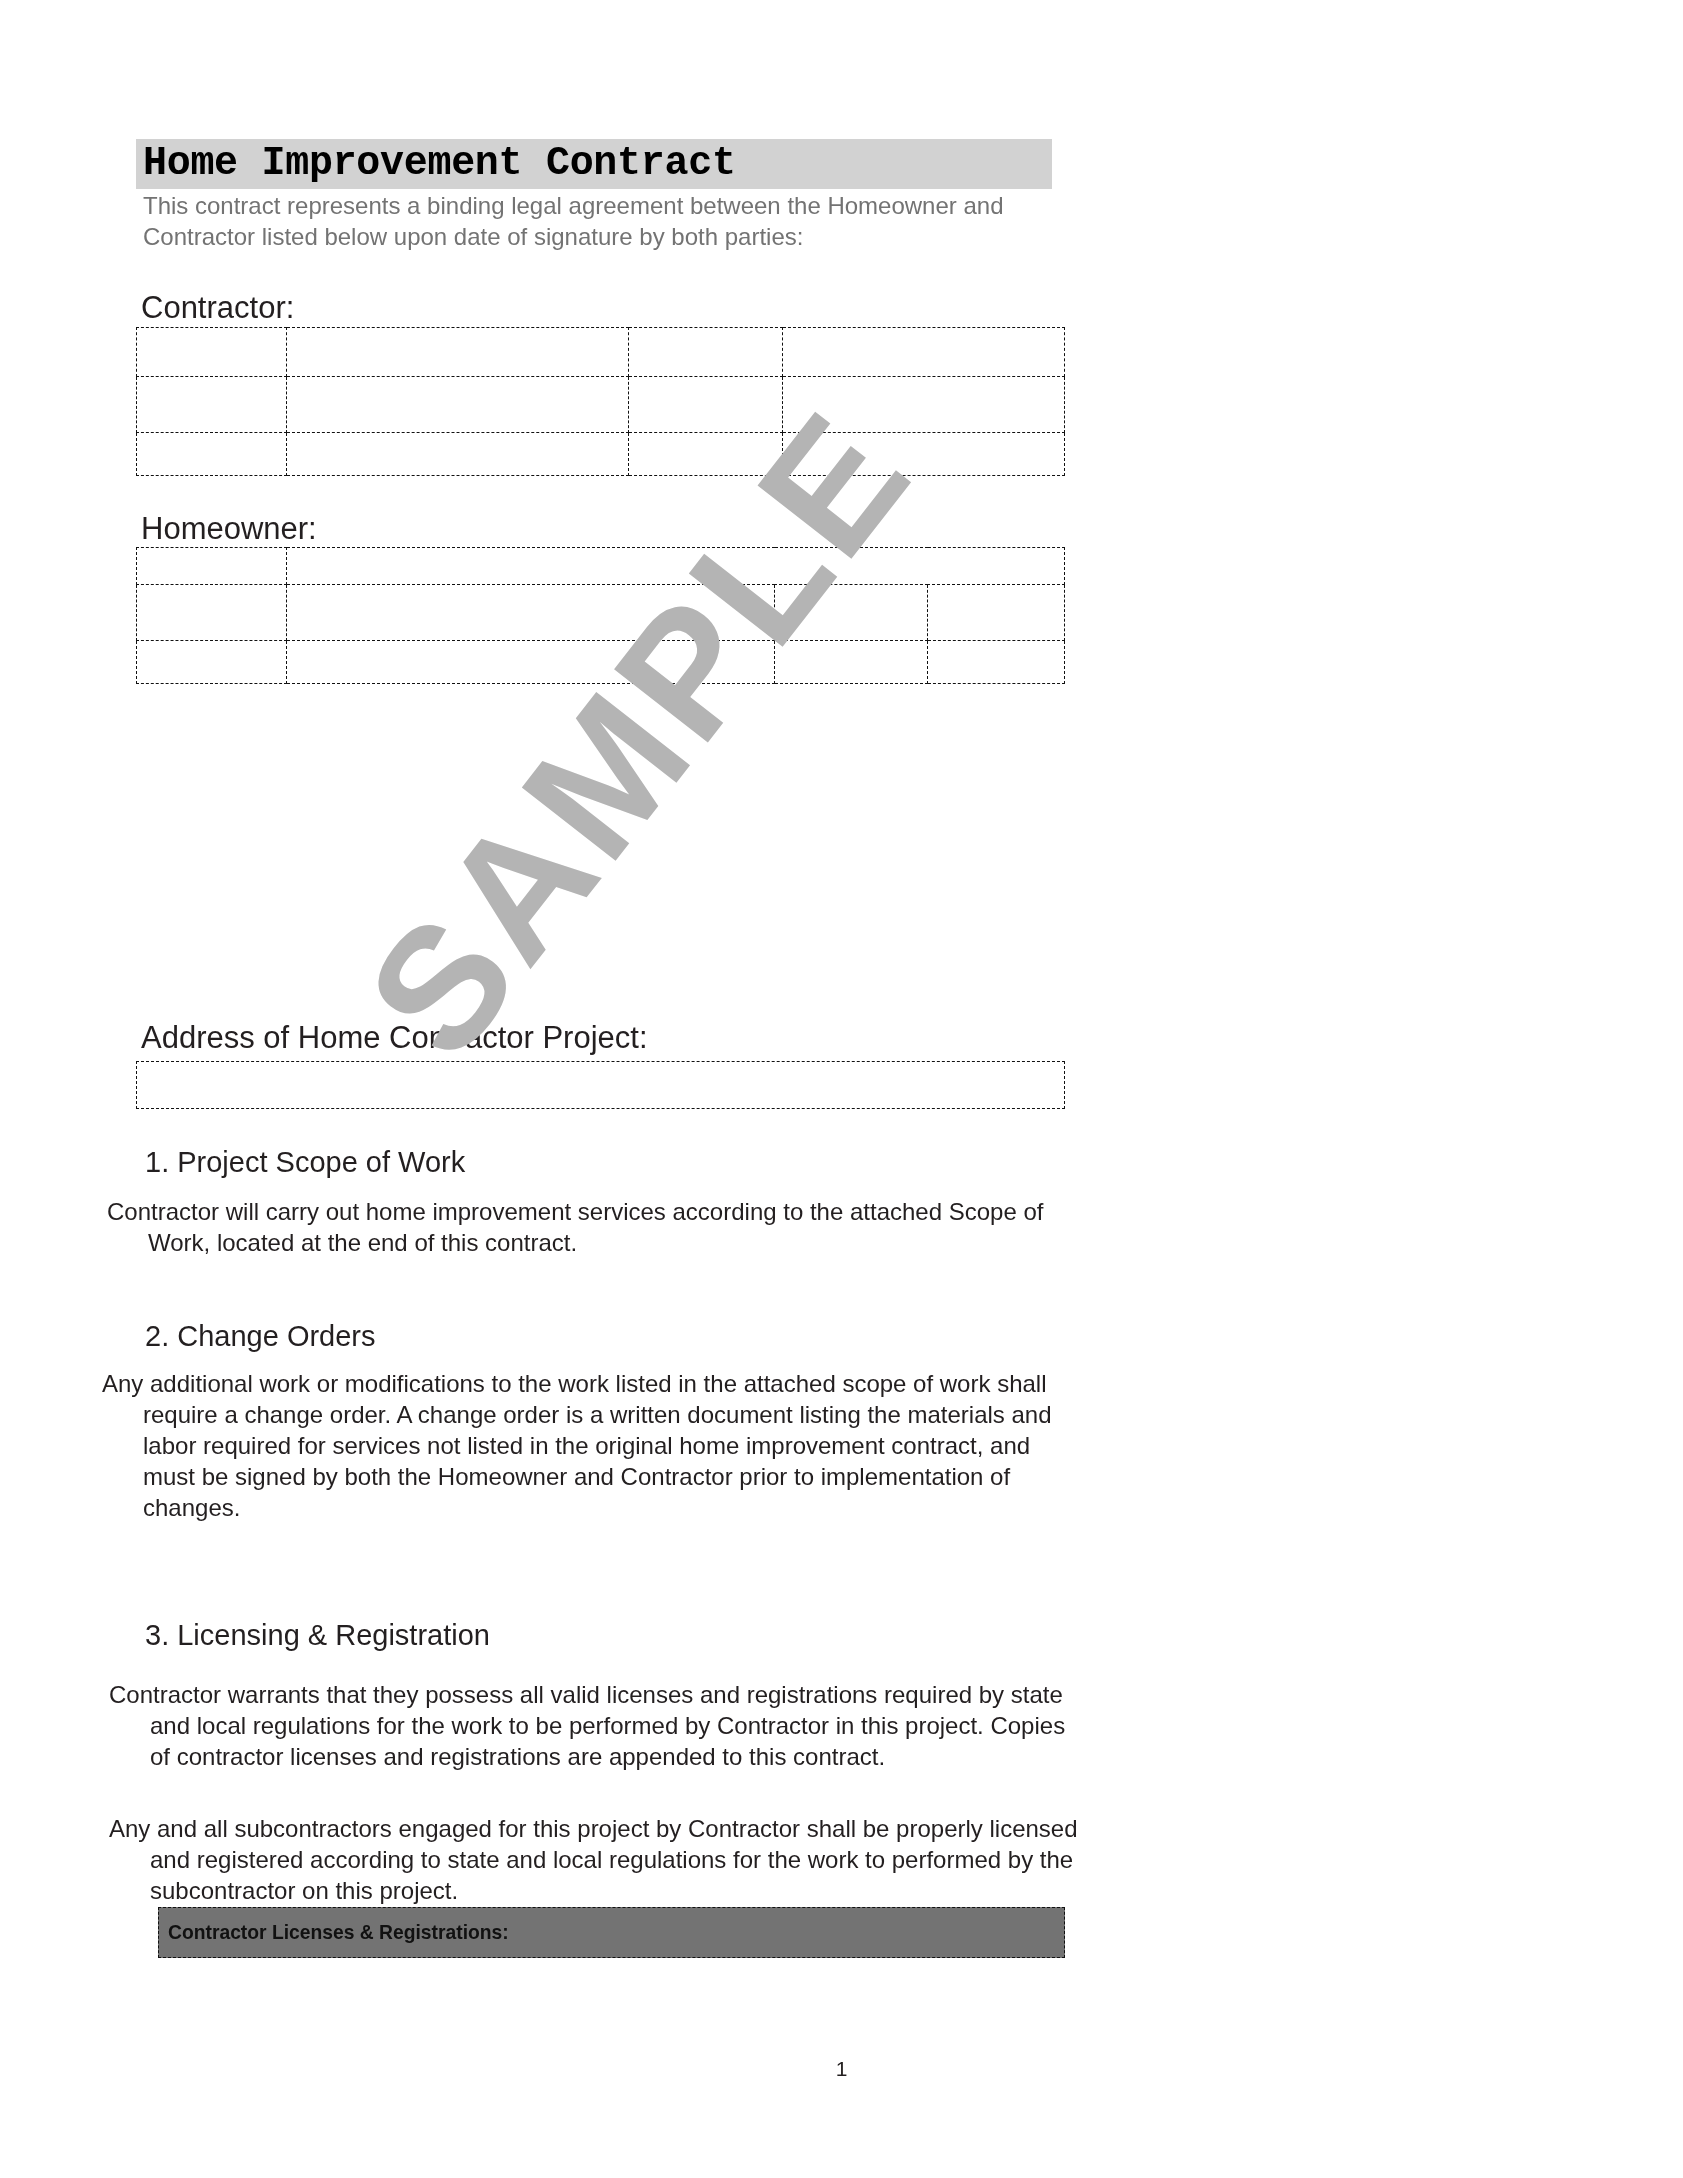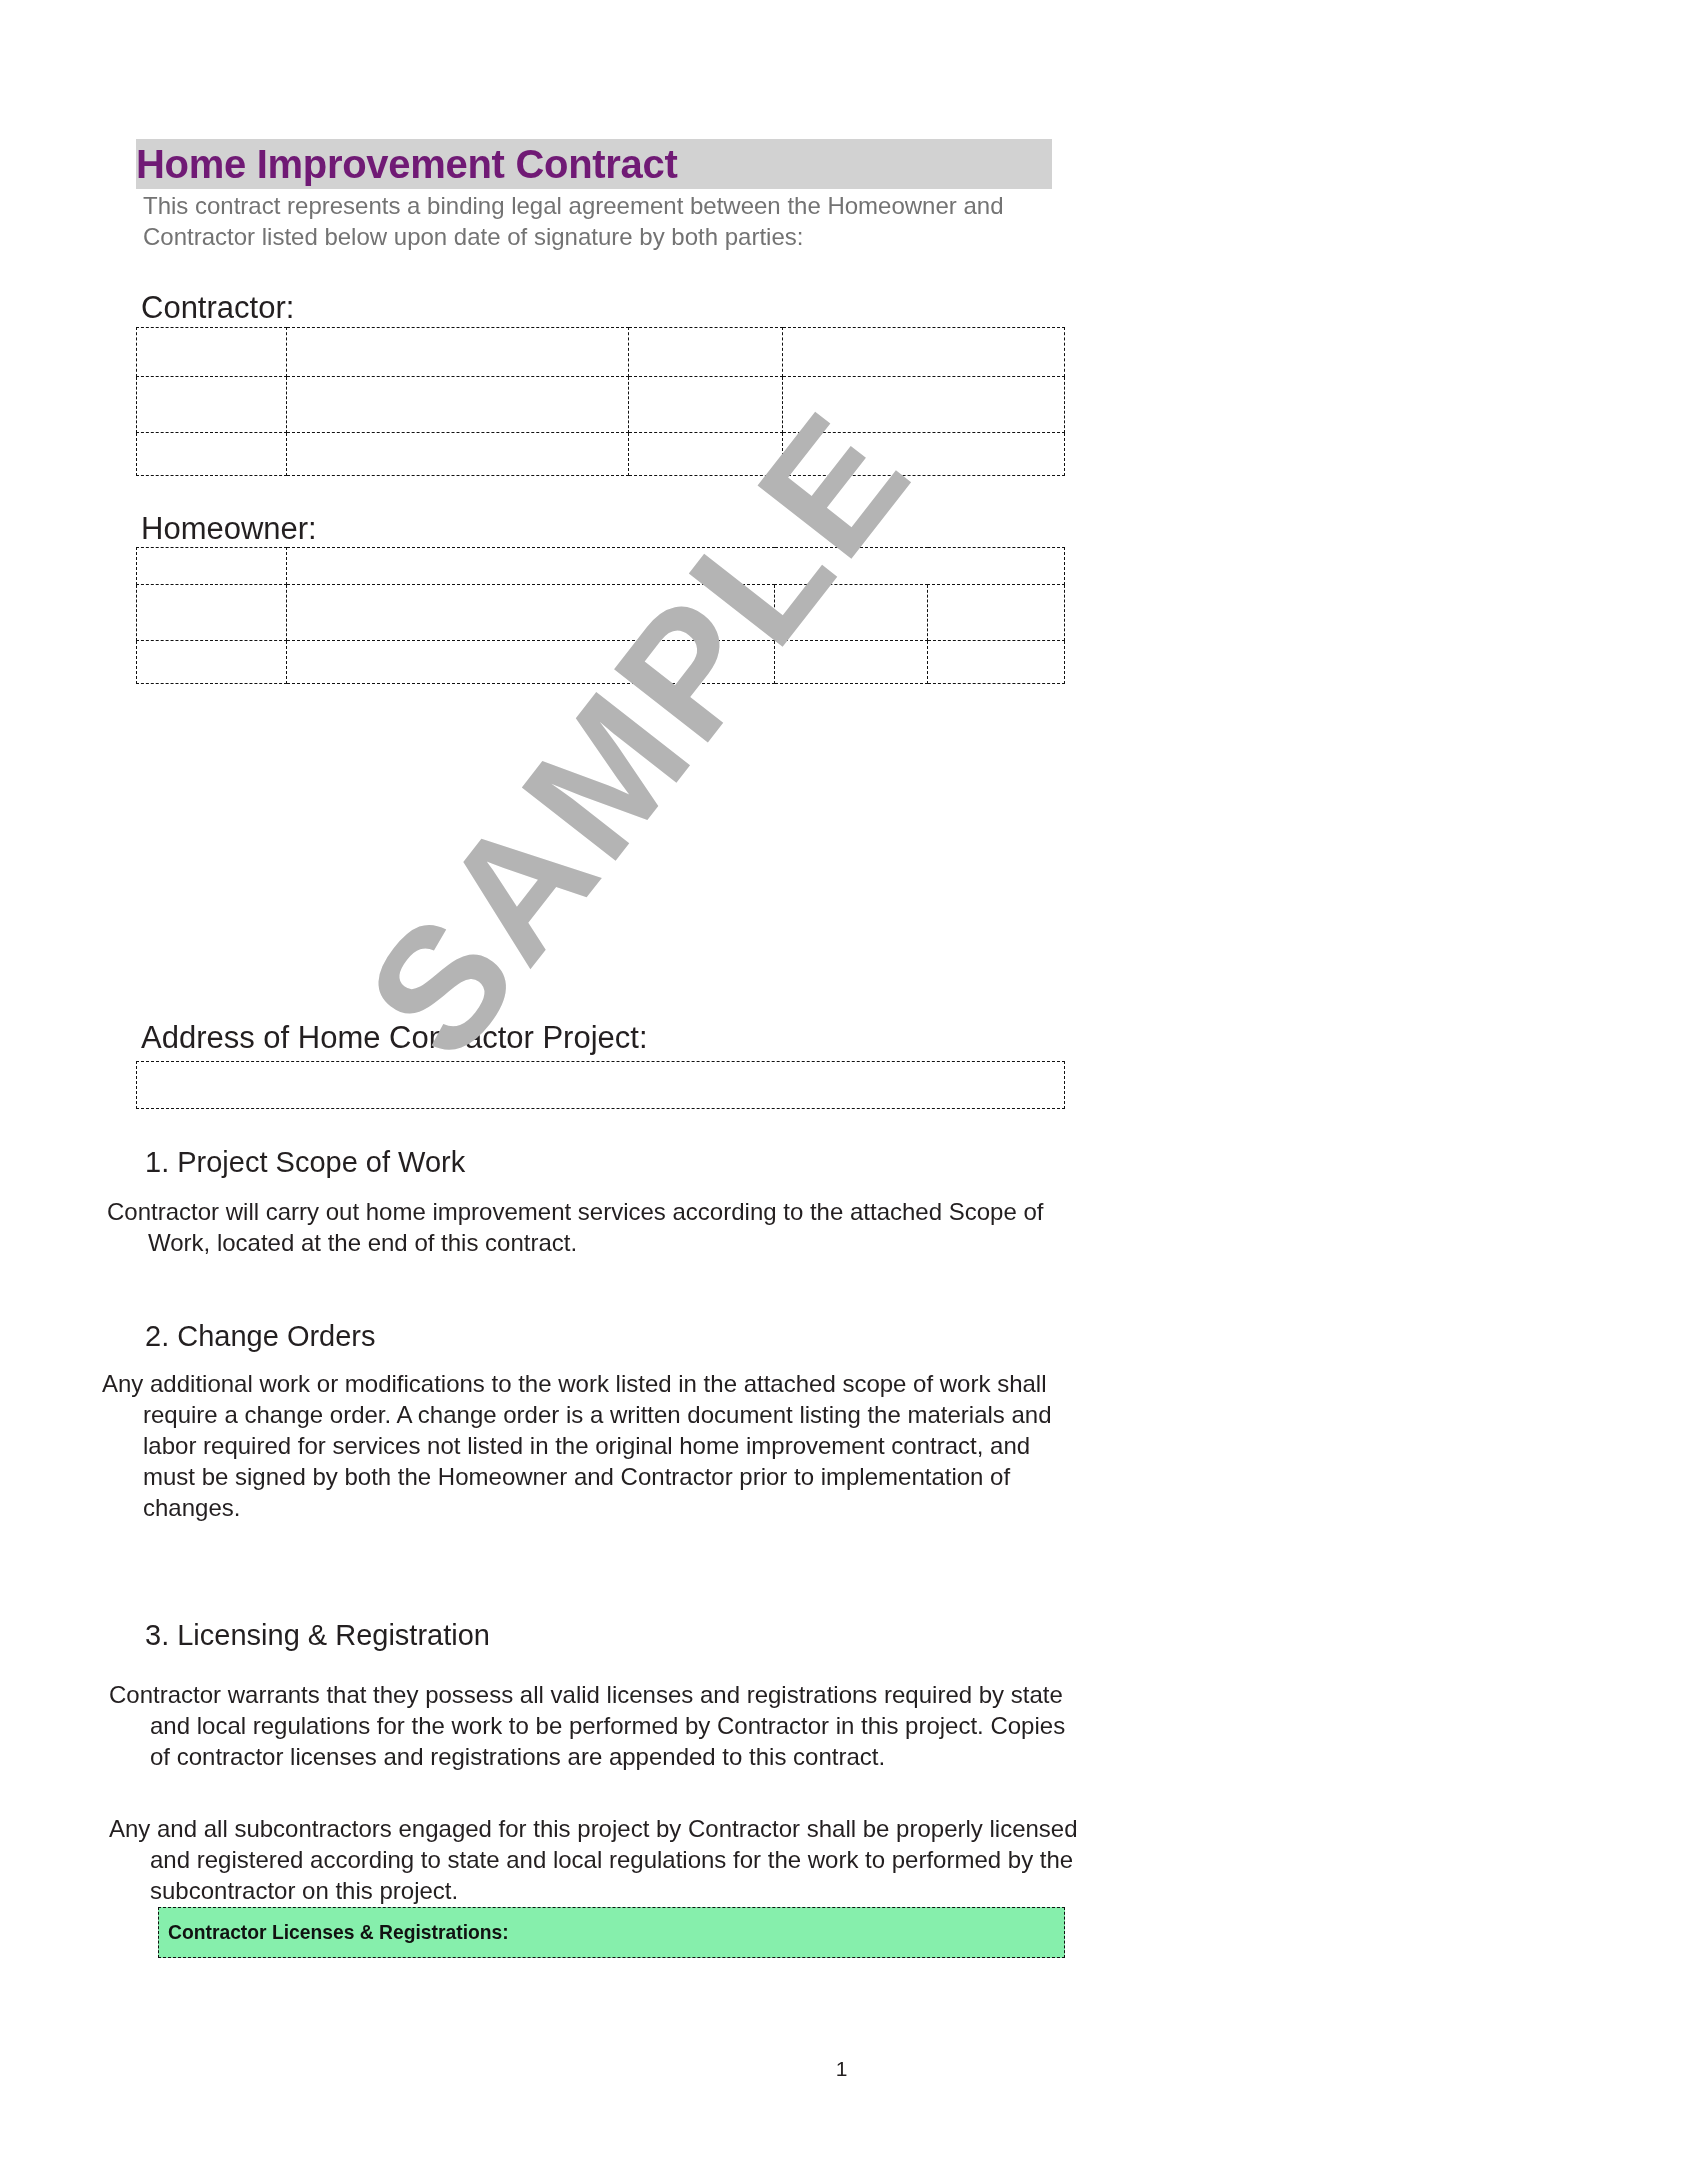--- a/index.html
+++ b/index.html
@@ -65,23 +65,25 @@
     top: 139px;
     width: 916px;
     height: 50px;
     background: #d2d2d2;
     display: flex;
     align-items: center;
   }
   .title-banner .title-text {
     font-size: 40px;
     font-weight: bold;
-    color: #701a75;
-    line-height: 1;
+    color: #000000;
+    line-height: 1;
+    padding-left: 7px;
     letter-spacing: -0.3px;
+    font-family: Liberation Mono, monospace;
   }
 
   .intro-para {
     position: absolute;
     left: 143px;
     top: 190px;
     width: 881px;
     font-size: 24px;
     line-height: 31px;
     color: #737373;
@@ -149,21 +151,21 @@
   }
 
   
   .license-box {
     position: absolute;
     left: 158px;
     top: 1907px;
     width: 907px;
     height: 51px;
     border: 1.6px dashed #111111;
-    background: #86efac;
+    background: #737373;
     box-sizing: border-box;
     display: flex;
     align-items: center;
   }
   .license-box .license-label {
     font-size: 19.3px;
     font-weight: bold;
     color: #111111;
     padding-left: 9px;
     line-height: 1;

